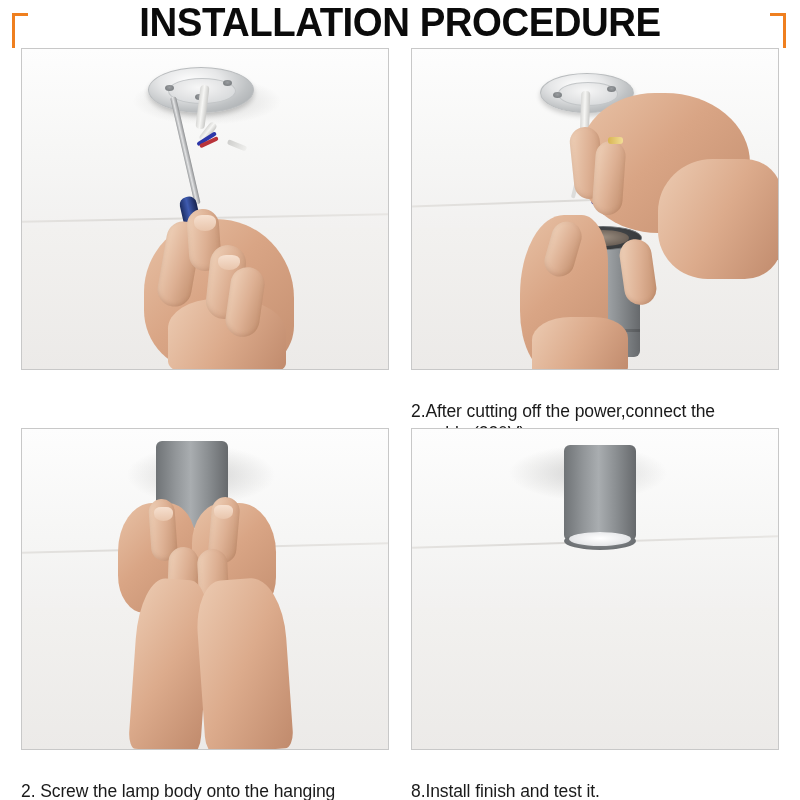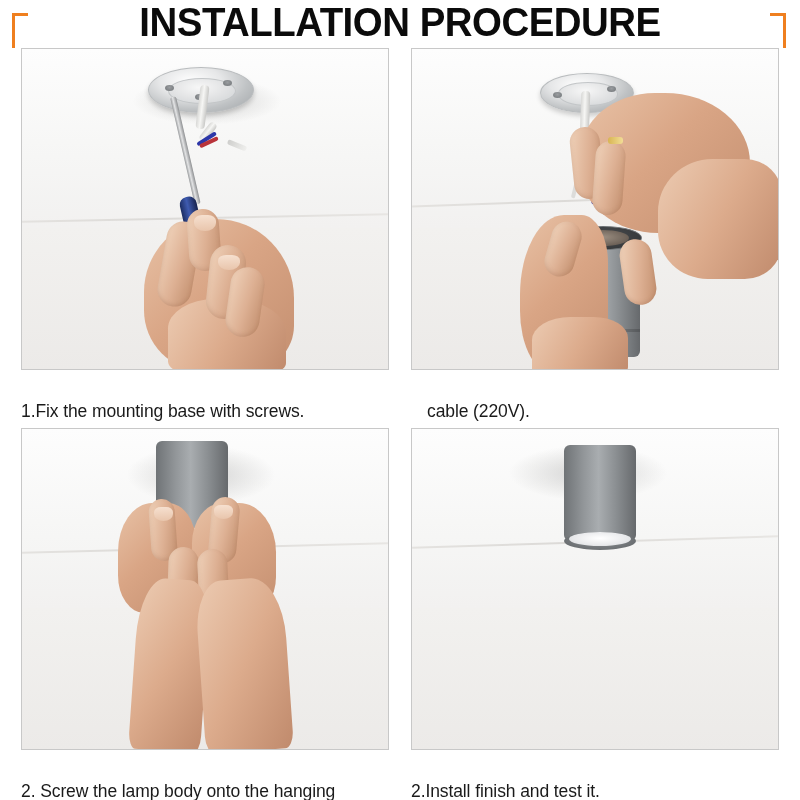--- a/index.html
+++ b/index.html
@@ -226,23 +226,20 @@
 
       <div class="skin" style="left:122px;top:170px;width:150px;height:152px;border-radius:48% 52% 30% 40%;"></div>
       <div class="skin2" style="left:146px;top:250px;width:118px;height:74px;border-radius:40% 46% 14% 16%;"></div>
       <div class="finger" style="left:140px;top:172px;width:34px;height:86px;transform:rotate(10deg);"></div>
       <div class="finger" style="left:166px;top:160px;width:32px;height:62px;transform:rotate(-4deg);"></div>
       <div class="finger" style="left:186px;top:196px;width:36px;height:74px;transform:rotate(6deg);"></div>
       <div class="finger" style="left:206px;top:218px;width:34px;height:70px;transform:rotate(8deg);"></div>
       <div class="nail" style="left:172px;top:166px;width:22px;height:16px;"></div>
       <div class="nail" style="left:196px;top:206px;width:22px;height:15px;"></div>
     </div>
-    <div class="caption">
-      <span>1.Fix the mounting base with screws.</span>
-    </div>
   </div>
 
   <div class="cell cell-2">
     <div class="photo">
       <div class="wall"></div>
       <div class="ceil-top"></div>
       <div class="ceil-bottom"></div>
       <div class="seam" style="top:150px;transform:rotate(-2deg);"></div>
 
       <div class="base" style="left:128px;top:24px;width:92px;height:38px;">
@@ -266,20 +263,21 @@
         <div class="lamp-open" style="top:-7px;"></div>
         <div class="lamp-groove" style="top:92px;"></div>
       </div>
 
       <div class="skin" style="left:108px;top:166px;width:88px;height:160px;border-radius:50% 30% 26% 40%;"></div>
       <div class="finger" style="left:136px;top:172px;width:30px;height:56px;transform:rotate(16deg);"></div>
       <div class="finger" style="left:210px;top:190px;width:32px;height:66px;transform:rotate(-8deg);"></div>
       <div class="skin2" style="left:120px;top:268px;width:96px;height:58px;border-radius:40% 36% 14% 12%;"></div>
     </div>
     <div class="caption">
+      <span>2.After cutting off the power,connect the</span>
       <span class="l2">cable (220V).</span>
     </div>
   </div>
 
   <div class="cell cell-3">
     <div class="photo">
       <div class="wall"></div>
       <div class="ceil-top"></div>
       <div class="ceil-bottom"></div>
       <div class="seam" style="top:118px;transform:rotate(-1.5deg);"></div>
@@ -317,17 +315,17 @@
       <div class="seam" style="top:112px;transform:rotate(-1.8deg);"></div>
 
       <div class="shadow-soft" style="left:96px;top:16px;width:160px;height:56px;"></div>
 
       <div class="lamp" style="left:152px;top:16px;width:72px;height:96px;">
         <div class="lamp-bottom-ring" style="bottom:-9px;"></div>
         <div class="lens" style="bottom:-5px;"></div>
       </div>
     </div>
     <div class="caption">
-      <span>2.Install finish and test it.</span>
+      <span>8.Install finish and test it.</span>
     </div>
   </div>
 
 </div>
 
 </body></html>

